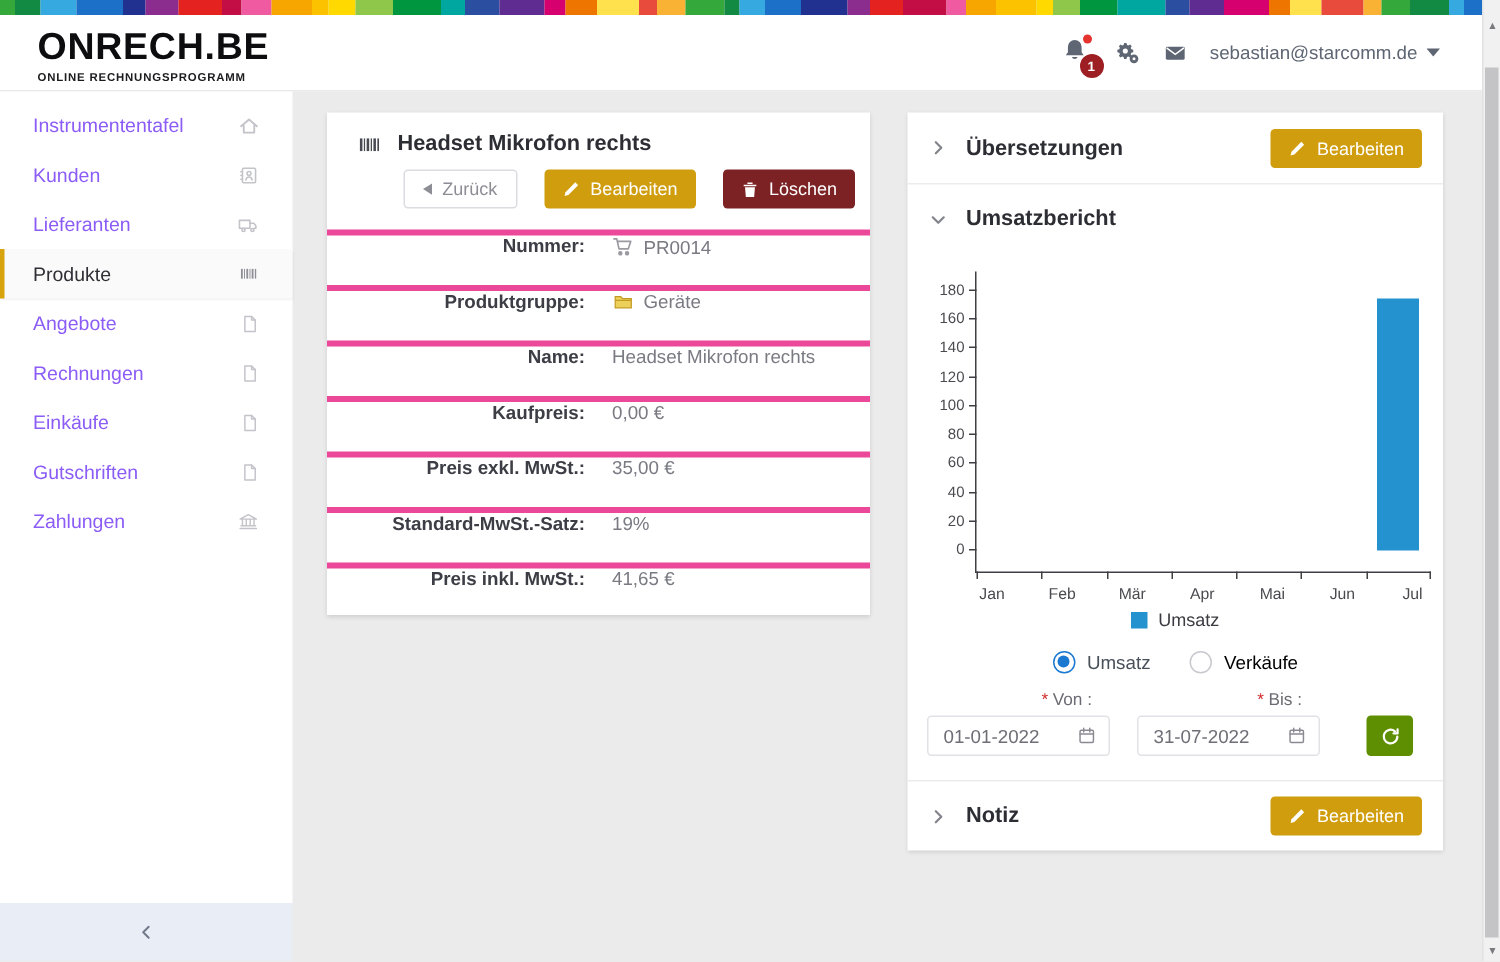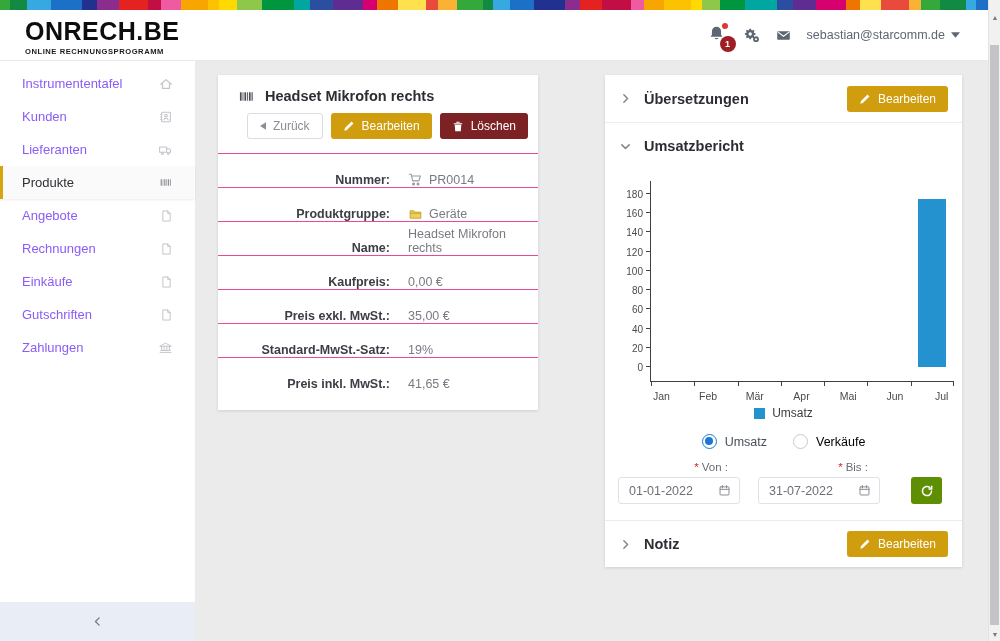--- a/index.html
+++ b/index.html
@@ -33,32 +33,32 @@
              padding:0 22px 0 22px;font-size:13px;color:#8b5cf6;box-sizing:border-box;cursor:default;}
   .side-item .icon{color:#c3c3ca;}
   .side-item.active{background:#fafafa;color:#2f2f36;border-left:3px solid #d8a40d;padding-left:19px;
                     box-shadow:0 1px 2px rgba(0,0,0,.07);}
   .side-item.active .icon{color:#8f8f98;}
   .side-footer{position:absolute;left:0;top:541px;width:195px;height:39px;background:#e9edf5;
                display:flex;align-items:center;justify-content:center;color:#70798a;}
 
   
   .card{background:#fff;box-shadow:0 1px 3px rgba(0,0,0,.12);}
-  .product-card{position:absolute;left:218px;top:75px;width:320px;height:335px;box-sizing:border-box;}
+  .product-card{position:absolute;left:218px;top:75px;width:362px;height:335px;box-sizing:border-box;}
   .pc-head{padding:13px 10px 0 20px;}
   .pc-title-row{display:flex;align-items:center;gap:10px;color:#4a4a52;}
   .pc-title-row h1{margin:0;font-size:14.5px;font-weight:bold;color:#2d2d34;}
-  .pc-actions{display:flex;justify-content:flex-end;gap:8px;margin-top:9px;padding-right:0px;}
+  .pc-actions{display:flex;justify-content:flex-end;gap:18px;margin-top:9px;padding-right:0px;}
   .btn{display:inline-flex;align-items:center;gap:7px;height:26px;padding:0 12px;border:none;border-radius:3px;
        font-size:12px;font-family:inherit;cursor:pointer;}
   .btn-back{background:#fff;border:1px solid #dcdce0;color:#8d8d95;}
   .btn-gold{background:#d09d0e;color:#fff;}
   .btn-red{background:#7d2224;color:#fff;}
   .pc-table{margin-top:14px;}
-  .pc-row{display:flex;align-items:flex-end;height:33px;border-top:1px solid #ec4899;}
+  .pc-row{display:flex;align-items:flex-start;height:33px;border-top:4px solid #ec4899;}
   .pc-label{flex:0 0 172px;text-align:right;font-weight:bold;font-size:12.5px;color:#3d3d45;}
   .pc-value{padding-left:18px;font-size:12.5px;color:#7a7a83;display:flex;align-items:center;gap:6px;}
   .pc-value .icon{color:#9a9aa2;}
 
   
   .right-card{position:absolute;left:605px;top:75px;width:357px;box-sizing:border-box;}
   .sec-header{height:47px;display:flex;align-items:center;padding:0 14px;box-sizing:border-box;cursor:default;}
   .sec-header.bt{border-top:1px solid #ececee;}
   .sec-chev{color:#83838c;margin-right:12px;}
   .sec-title{font-size:14.5px;font-weight:bold;color:#2d2d34;}

